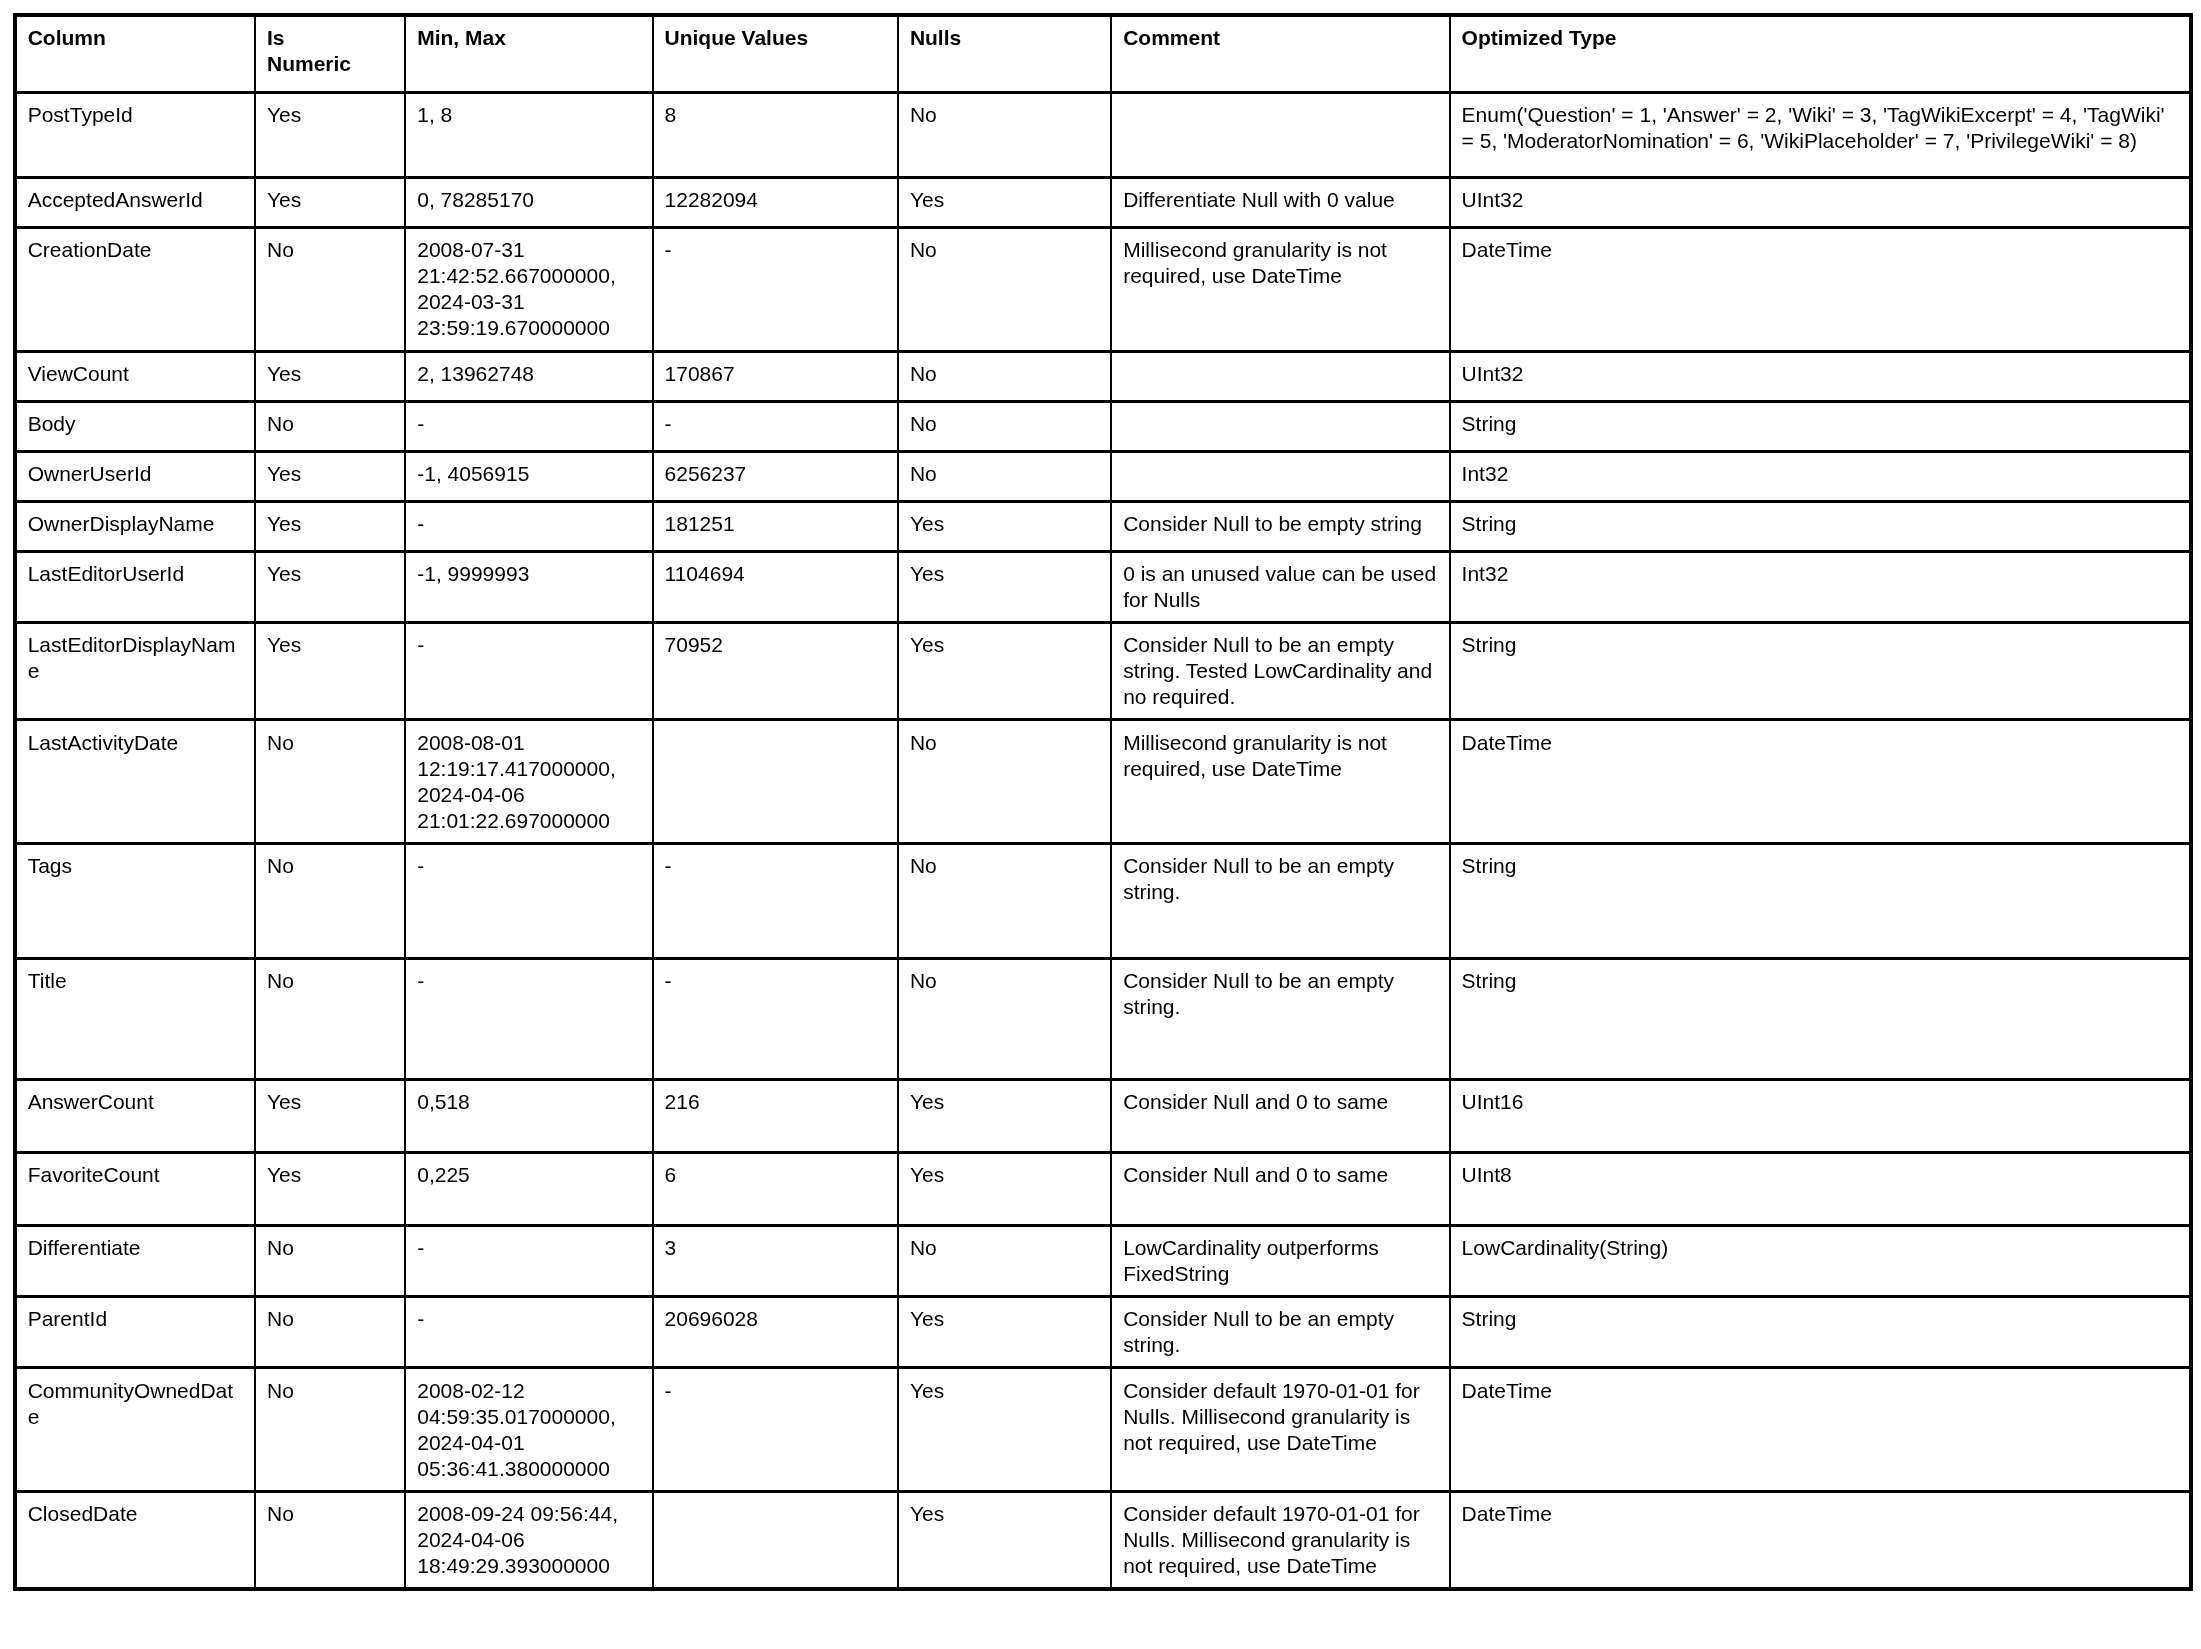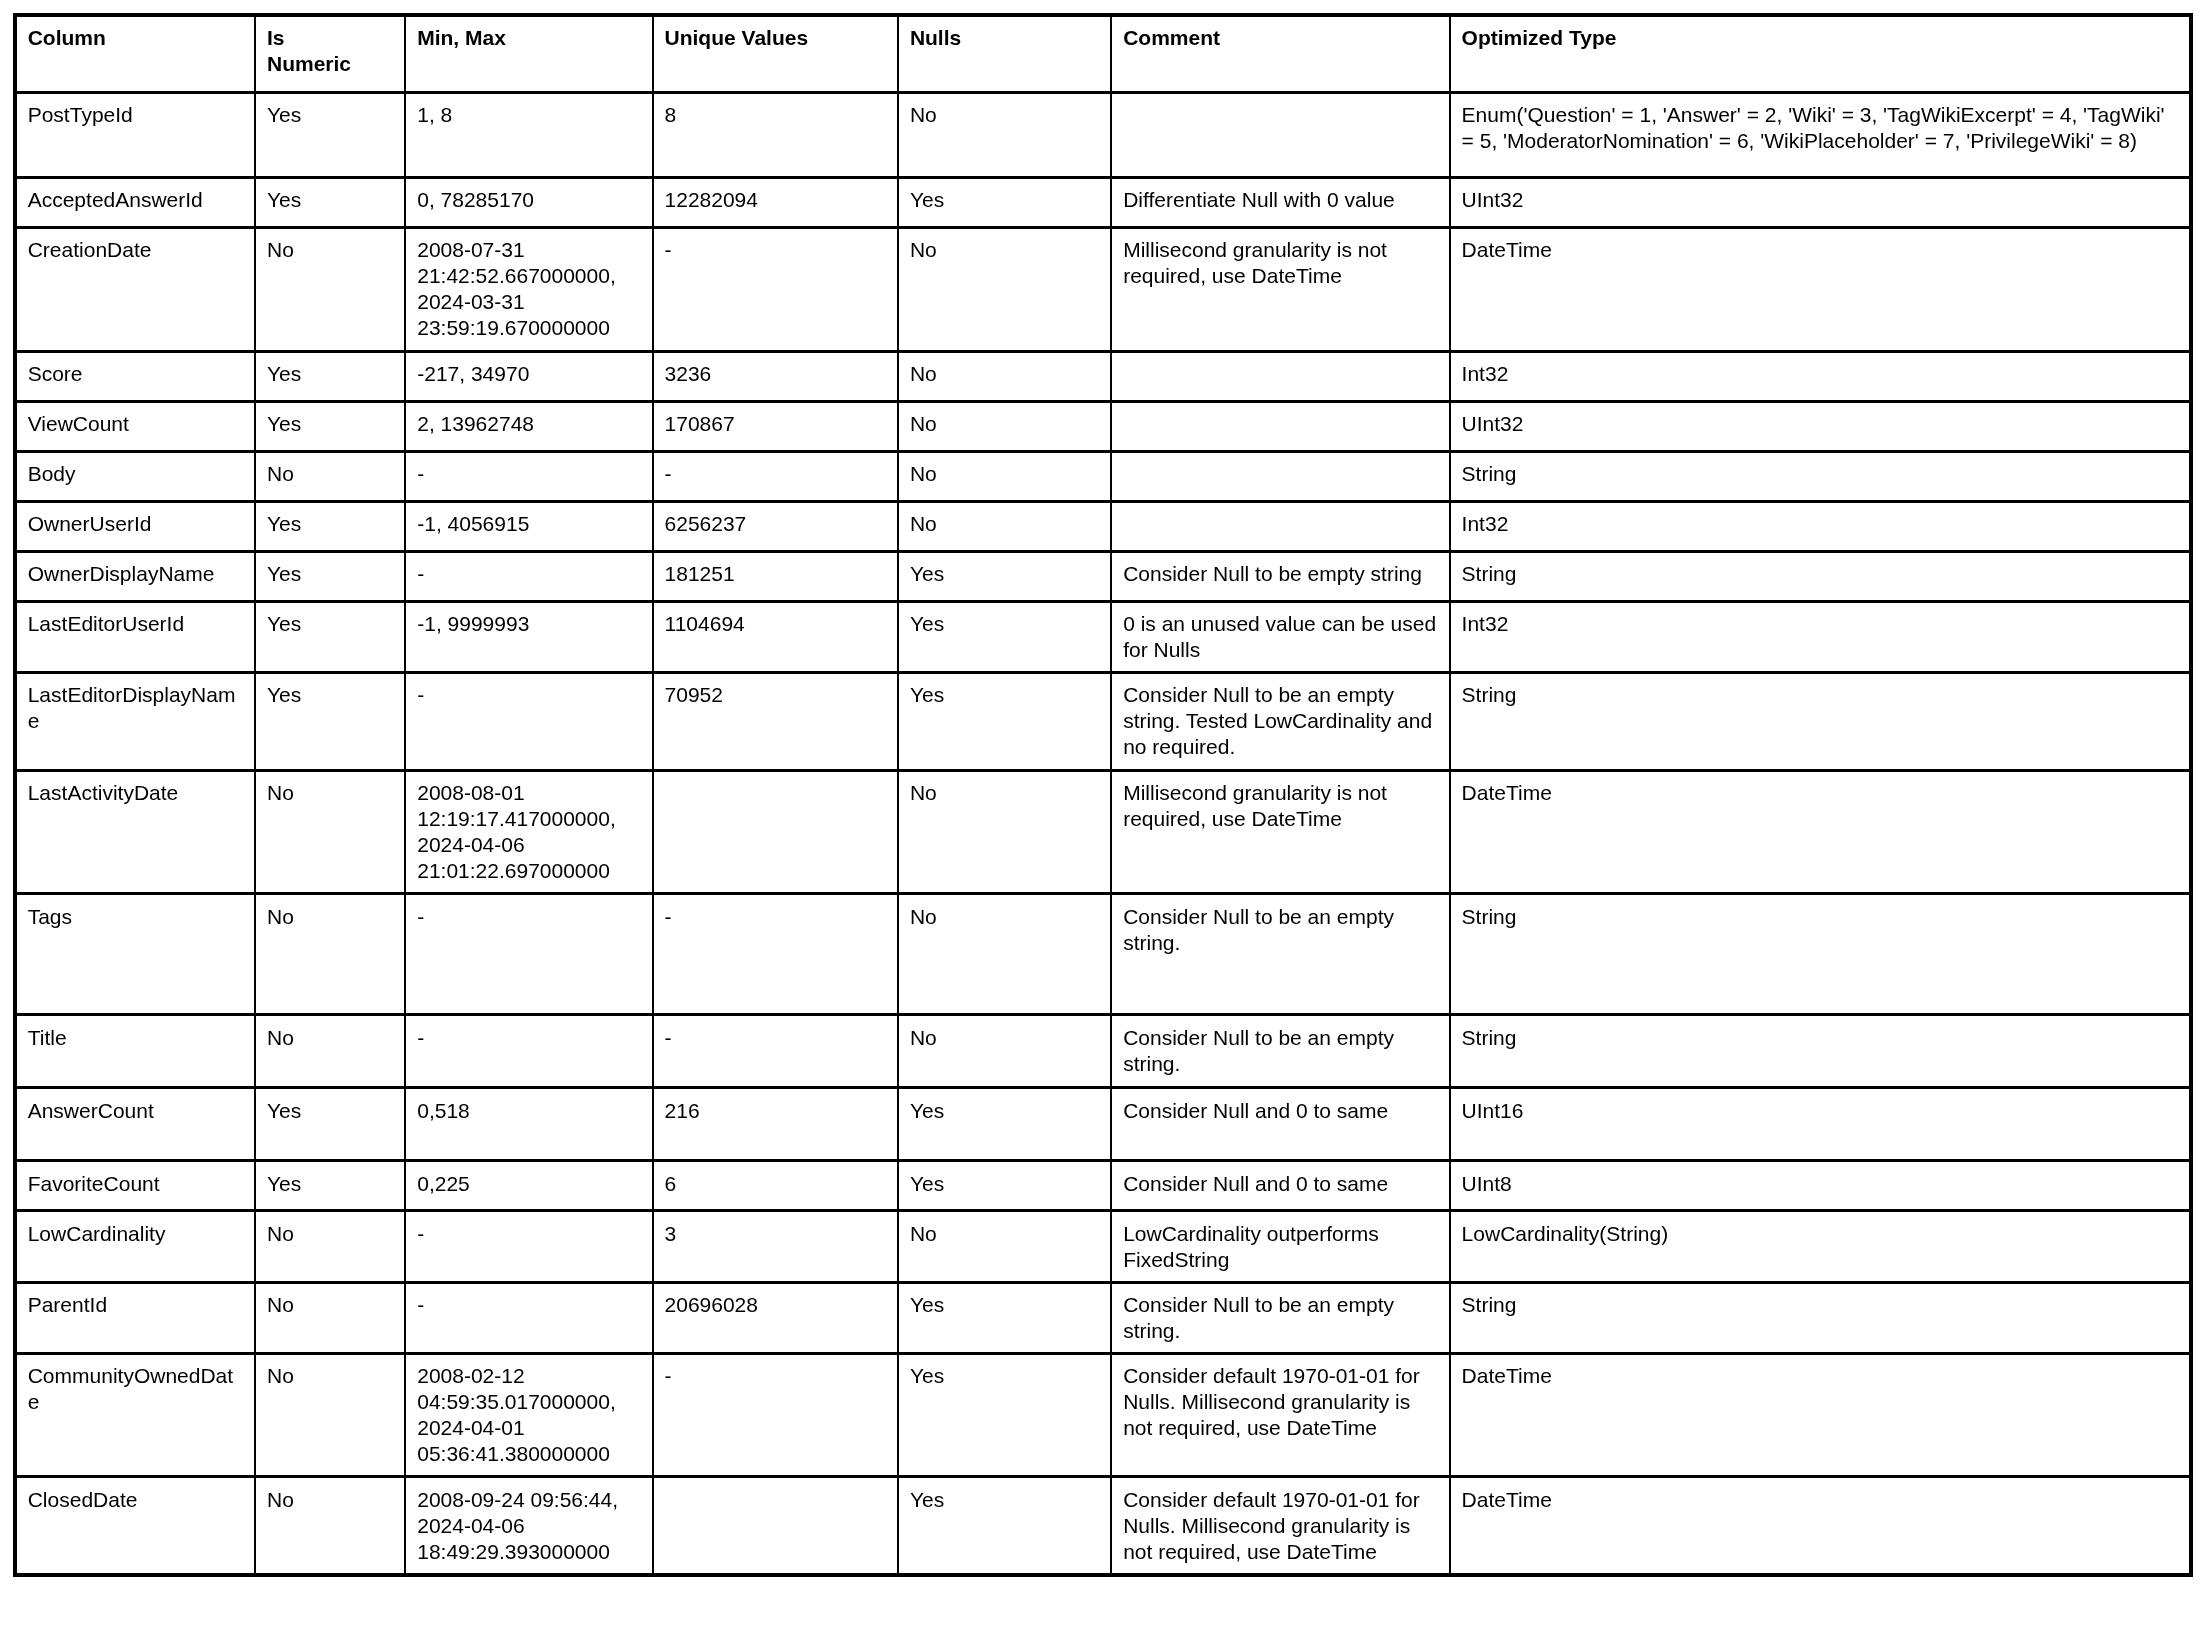--- a/index.html
+++ b/index.html
@@ -101,29 +101,20 @@
     <tr>
       <td>CreationDate</td>
       <td>No</td>
       <td>2008-07-31 21:42:52.667000000, 2024-03-31 23:59:19.670000000</td>
       <td>-</td>
       <td>No</td>
       <td>Millisecond granularity is not required, use DateTime</td>
       <td>DateTime</td>
     </tr>
 
-    <tr>
-      <td>Score</td>
-      <td>Yes</td>
-      <td>-217, 34970</td>
-      <td>3236</td>
-      <td>No</td>
-      <td></td>
-      <td>Int32</td>
-    </tr>
 
     <tr>
       <td>ViewCount</td>
       <td>Yes</td>
       <td>2, 13962748</td>
       <td>170867</td>
       <td>No</td>
       <td></td>
       <td>UInt32</td>
     </tr>
@@ -224,21 +215,21 @@
       <td>FavoriteCount</td>
       <td>Yes</td>
       <td>0,225</td>
       <td>6</td>
       <td>Yes</td>
       <td>Consider Null and 0 to same</td>
       <td>UInt8</td>
     </tr>
 
     <tr>
-      <td>LowCardinality</td>
+      <td>Differentiate</td>
       <td>No</td>
       <td>-</td>
       <td>3</td>
       <td>No</td>
       <td>LowCardinality outperforms FixedString</td>
       <td>LowCardinality(String)</td>
     </tr>
 
     <tr>
       <td>ParentId</td>

